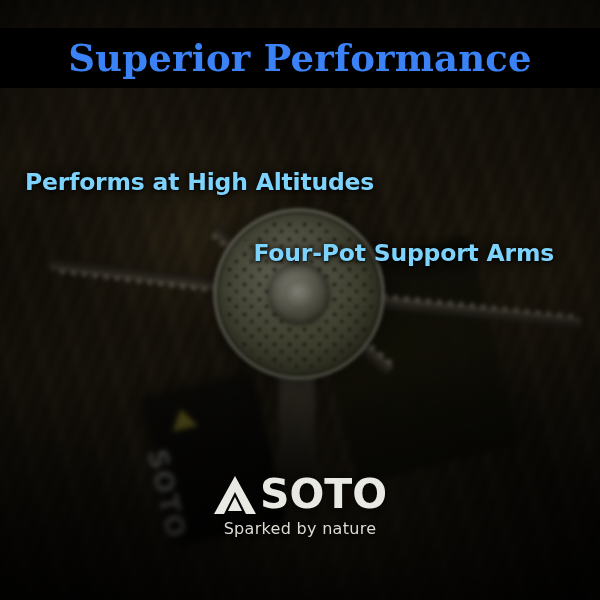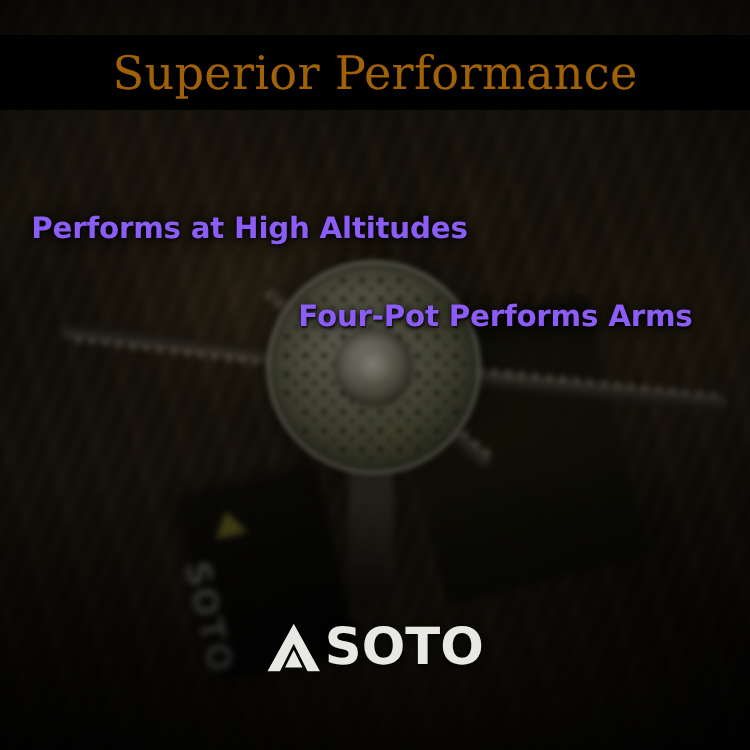--- a/index.html
+++ b/index.html
@@ -251,41 +251,41 @@
     width: 600px; height: 60px;
     background: #000;
     z-index: 5;
     display: flex;
     align-items: center;
     justify-content: center;
   }
   .title-text {
     font-family: "DejaVu Serif", "Liberation Serif", serif;
     font-size: 37px;
-    font-weight: 400;
-    color: #a16207;
+    font-weight: 700;
+    color: #3b82f6;
     letter-spacing: .2px;
     line-height: 1;
     white-space: nowrap;
   }
 
   
   .features {
     position: absolute;
     left: 0; top: 0;
     width: 600px; height: 600px;
     z-index: 6;
     pointer-events: none;
   }
   .feature {
     position: absolute;
     font-family: "DejaVu Sans", "Liberation Sans", sans-serif;
     font-weight: 700;
     font-size: 23.5px;
-    color: #8b5cf6;
+    color: #7dd3fc;
     letter-spacing: -0.2px;
     white-space: nowrap;
     text-shadow:
       0 1px 4px rgba(0,0,0,.85),
       0 0 12px rgba(0,0,0,.65),
       1px 1px 0 rgba(0,0,0,.35);
     pointer-events: auto;
   }
   .feature.left  { left: 25px; }
   .feature.right { right: 46px; text-align: right; }
@@ -365,26 +365,27 @@
   </div>
 
   <div class="bg-shade"></div>
 
   <div class="title-band">
     <div class="title-text">Superior Performance</div>
   </div>
 
   <div class="features">
     <div class="feature left f1">Performs at High Altitudes</div>
-    <div class="feature right f2">Four-Pot Performs Arms</div>
+    <div class="feature right f2">Four-Pot Support Arms</div>
   </div>
 
   <div class="logo-block">
     <div class="logo-row">
       <svg class="logo-mark" width="44" height="40" viewBox="0 0 44 40">
         <path d="M22 1 L43 39 L33 39 L22 17 L11 39 L1 39 Z" fill="#e9e9e4"></path>
         <path d="M22 22 L29 36 L15 36 Z" fill="#e9e9e4"></path>
       </svg>
       <span class="logo-word">SOTO</span>
     </div>
+    <div class="logo-tagline">Sparked by nature</div>
   </div>
 
 </div>
 
 </body></html>

